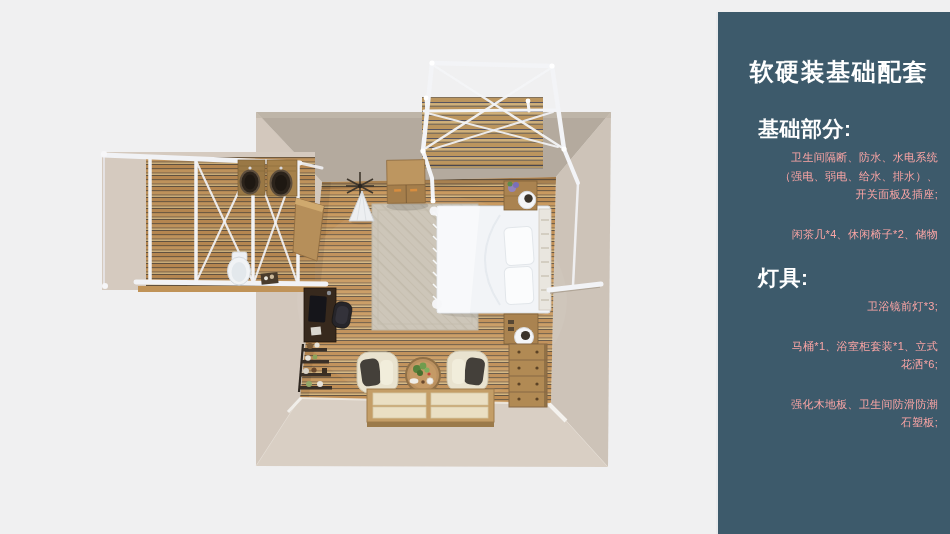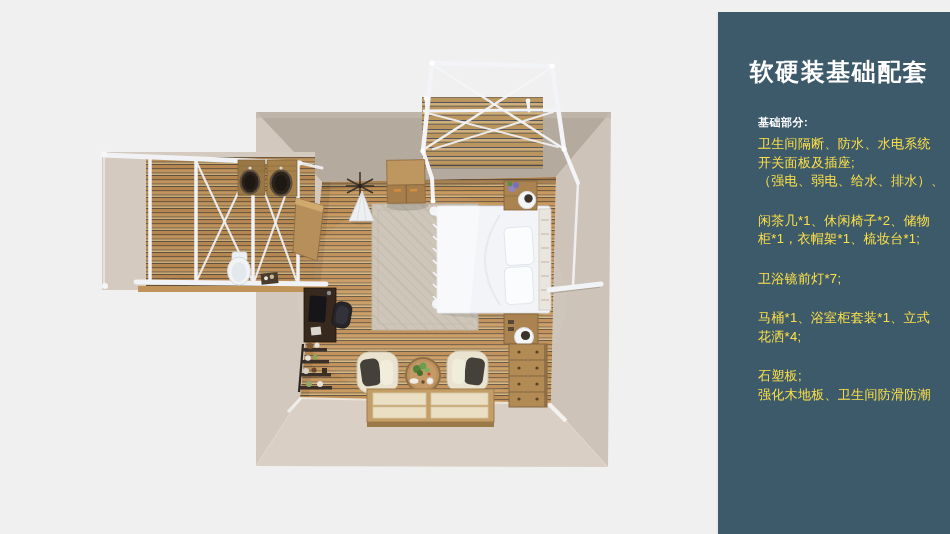--- a/index.html
+++ b/index.html
@@ -7,22 +7,22 @@
          font-family:"Liberation Sans","DejaVu Sans",sans-serif;}
   .plan{position:absolute;left:0;top:0;width:718px;height:534px;}
   .plan svg{position:absolute;left:0;top:0;}
   .sidebar{position:absolute;left:716px;top:12px;width:234px;height:534px;background:#3d5a6b;
            box-sizing:border-box;color:#fff;border-left:2px solid #e9eaec;}
   .sidebar::after{content:"";position:absolute;left:0;right:0;bottom:0;height:10px;background:rgba(0,0,0,.18);}
   .sb-title{margin:44px 10px 0 20px;text-align:center;font-size:24px;font-weight:bold;letter-spacing:1.5px;
             white-space:nowrap;}
   .sb-section{margin:21px 12px 0 40px;}
   .sb-section.first{margin-top:27px;}
-  .sb-heading{font-size:11px;font-weight:bold;margin-bottom:5px;letter-spacing:.5px;}
-  .sb-line{font-size:13px;line-height:18.5px;color:#fde047;letter-spacing:.3px;white-space:nowrap;}
+  .sb-heading{font-size:21px;font-weight:bold;margin-bottom:5px;letter-spacing:.5px;}
+  .sb-line{font-size:11px;line-height:18.5px;color:#fca5a5;letter-spacing:.3px;white-space:nowrap;text-align:right;}
 </style>
 </head>
 <body>
 
 <div class="slide">
 
   <div class="plan">
     <svg width="718" height="534" viewBox="0 0 718 534">
       <defs>
         <pattern id="woodFloor" width="40" height="11" patternUnits="userSpaceOnUse">
@@ -307,37 +307,37 @@
       </g>
     </svg>
   </div>
 
   <aside class="sidebar">
     <h1 class="sb-title">软硬装基础配套</h1>
 
     <div class="sb-section first">
       <div class="sb-heading">基础部分:</div>
       <div class="sb-line">卫生间隔断、防水、水电系统</div>
+      <div class="sb-line">（强电、弱电、给水、排水）、</div>
       <div class="sb-line">开关面板及插座;</div>
-      <div class="sb-line">（强电、弱电、给水、排水）、</div>
     </div>
 
     <div class="sb-section">
-      <div class="sb-line">闲茶几*1、休闲椅子*2、储物</div>
-      <div class="sb-line">柜*1，衣帽架*1、梳妆台*1;</div>
+      <div class="sb-line">闲茶几*4、休闲椅子*2、储物</div>
     </div>
 
     <div class="sb-section">
-      <div class="sb-line">卫浴镜前灯*7;</div>
+      <div class="sb-heading">灯具:</div>
+      <div class="sb-line">卫浴镜前灯*3;</div>
     </div>
 
     <div class="sb-section">
       <div class="sb-line">马桶*1、浴室柜套装*1、立式</div>
-      <div class="sb-line">花洒*4;</div>
+      <div class="sb-line">花洒*6;</div>
     </div>
 
     <div class="sb-section">
+      <div class="sb-line">强化木地板、卫生间防滑防潮</div>
       <div class="sb-line">石塑板;</div>
-      <div class="sb-line">强化木地板、卫生间防滑防潮</div>
     </div>
   </aside>
 
 </div>
 
 </body></html>

